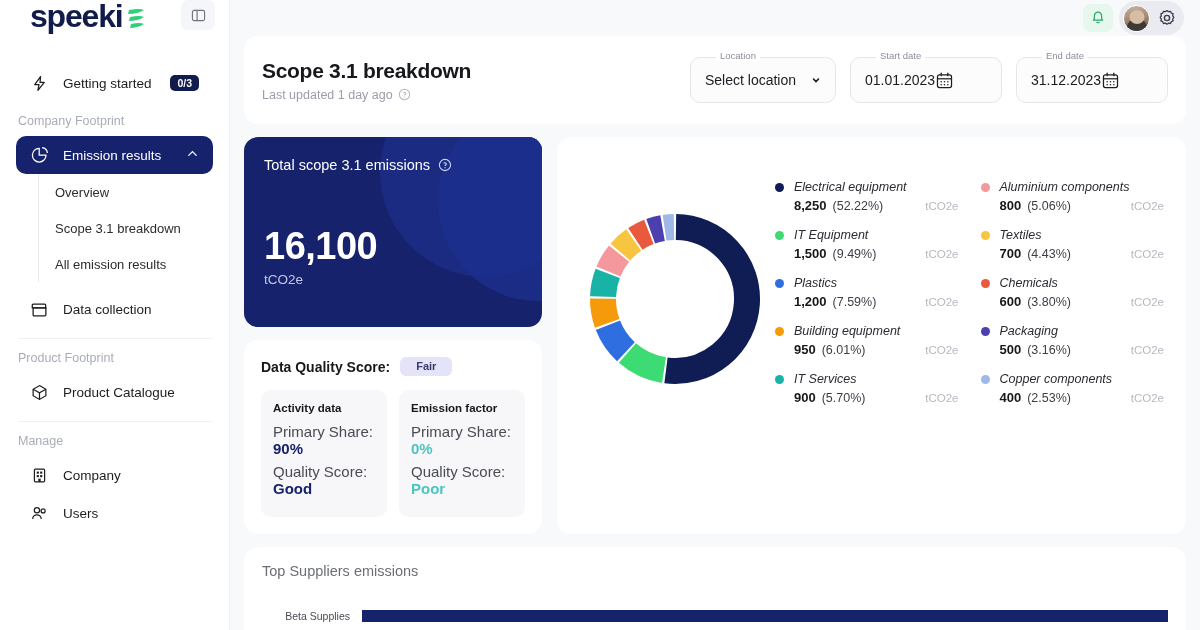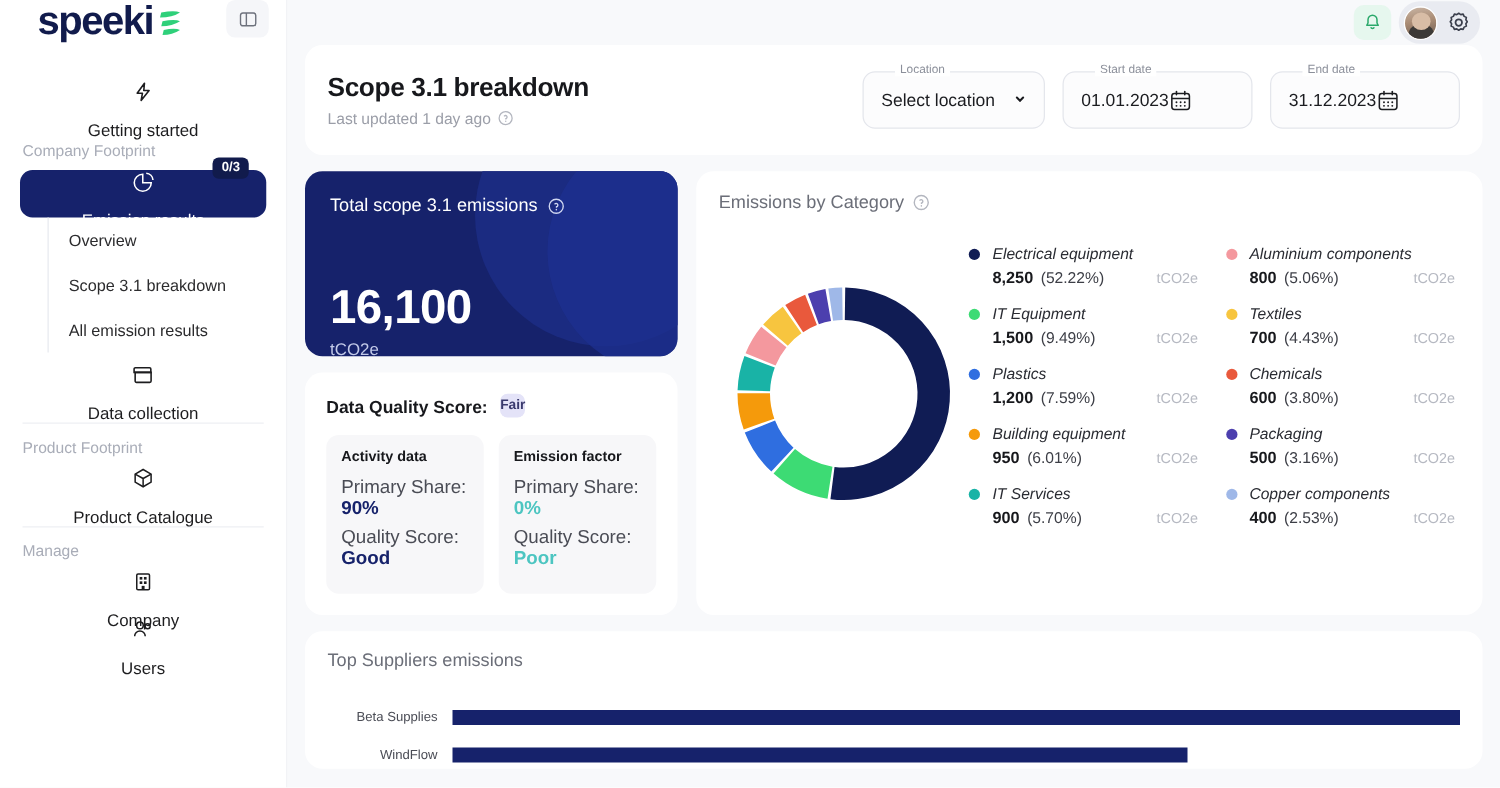--- a/index.html
+++ b/index.html
@@ -26,21 +26,21 @@
   .logo-leaf { display: inline-block; position: relative; top: 2px; }
   .panel-btn {
     position: absolute; right: 14px; top: 0px;
     width: 34px; height: 30px; border-radius: 7px; background: #f5f6f9;
     display: flex; align-items: center; justify-content: center;
   }
 
   .nav-row {
     display: flex; align-items: center; gap: 14px;
     height: 38px; padding: 0 14px; border-radius: 9px;
-    color: #1d1d1f; font-size: 13.5px; flex-direction: column;
+    color: #1d1d1f; font-size: 13.5px;
   }
   .nav-icon { width: 19px; height: 19px; display: flex; align-items: center; justify-content: center; flex: 0 0 19px; }
   .badge-03 {
     margin-left: auto; background: #111b4c; color: #fff;
     font-size: 10.5px; font-weight: 600; border-radius: 5px;
     padding: 3px 7px; line-height: 1;
   }
   .section-label {
     font-size: 12.5px; color: #a9adb8; padding: 0 2px; margin: 12px 0 8px 0;
   }
@@ -97,41 +97,41 @@
   .field-value { font-size: 14px; color: #1b1c20; white-space: nowrap; }
   .field.location { width: 146px; }
   .field.date { width: 152px; }
   .caret { margin-left: auto; }
 
   
   .row2 { display: flex; gap: 15px; margin-top: 13px; }
   .left-col { width: 298px; flex: 0 0 298px; display: flex; flex-direction: column; gap: 13px; }
 
   .total-card {
-    background: #16226b; border-radius: 14px; height: 148px;
+    background: #16226b; border-radius: 14px; height: 190px;
     padding: 20px 20px; position: relative; overflow: hidden; color: #fff;
   }
   .total-card .blob1 {
     position: absolute; right: -48px; top: -70px; width: 210px; height: 210px;
     border-radius: 50%; background: #1b2b81;
   }
   .total-card .blob2 {
     position: absolute; right: -96px; top: -36px; width: 200px; height: 200px;
     border-radius: 50%; background: #1e3090; opacity: .75;
   }
   .total-head { display: flex; align-items: center; gap: 8px; font-size: 14.5px; position: relative; z-index: 2; }
   .total-num { font-size: 38px; font-weight: 700; letter-spacing: -.5px; margin-top: 52px; position: relative; z-index: 2; }
   .total-unit { font-size: 13.5px; color: #c2c9e8; margin-top: 4px; position: relative; z-index: 2; }
 
   .dq-card { flex: 1; padding: 17px 17px; }
   .dq-head { display: flex; align-items: center; gap: 10px; }
   .dq-title { font-size: 14px; font-weight: 700; color: #17181c; }
   .dq-badge {
     background: #e4e3f8; color: #3a3a6e; font-size: 11px; font-weight: 600;
-    padding: 4px 0; border-radius: 6px; line-height: 1;
+    padding: 4px 16px; border-radius: 6px; line-height: 1;
   }
   .dq-grid { display: flex; gap: 12px; margin-top: 14px; }
   .dq-box { flex: 1; background: #f7f7f9; border-radius: 10px; padding: 12px 12px 14px; }
   .dq-box h4 { font-size: 11.5px; font-weight: 700; color: #17181c; margin-bottom: 9px; }
   .dq-line { font-size: 15px; color: #4a4c55; margin-bottom: 6px; }
   .dq-line b { color: #16226b; font-weight: 700; }
   .dq-line b.teal { color: #4cc5c1; }
 
   
   .chart-card { flex: 1; padding: 17px 18px; position: relative; }
@@ -398,28 +398,20 @@
                 <span>Quality Score:</span>
                 <b class="teal">Poor</b>
               </div>
             </div>
           </div>
         </div>
 
       </div>
 
       <section class="card chart-card">
-        <div class="chart-title">
-          <span>Emissions by Category</span>
-          <svg width="14" height="14" viewBox="0 0 14 14">
-            <circle cx="7" cy="7" r="5.6" fill="none" stroke="#b3b6bf" stroke-width="1.1"></circle>
-            <path d="M5.7 5.5 a1.35 1.35 0 1 1 1.5 1.9 v.7" fill="none" stroke="#b3b6bf" stroke-width="1.1"></path>
-            <circle cx="7.1" cy="9.7" r=".62" fill="#b3b6bf"></circle>
-          </svg>
-        </div>
 
         <div class="chart-body">
           <div class="donut-wrap">
             <svg id="donut-svg" width="182" height="182" viewBox="0 0 182 182">
                 <path d="M 92.00527698441846 19.007018271330097 A 72 72 0 1 1 81.98598109612435 162.4335177854246" stroke="#101c54" stroke-width="26" fill="none"></path>
                 <path d="M 79.99495465016265 162.15398075194403 A 72 72 0 0 1 43.427034896970675 145.0445463604419" stroke="#3ddb74" stroke-width="26" fill="none"></path>
                 <path d="M 41.93657058209464 143.69516006004935 A 72 72 0 0 1 23.927365199686562 117.17750295470871" stroke="#2f6ee0" stroke-width="26" fill="none"></path>
                 <path d="M 23.22259703101247 115.29451886289334 A 72 72 0 0 1 19.001095040798788 90.60290470172608" stroke="#f59a0b" stroke-width="26" fill="none"></path>
                 <path d="M 19.040253882410568 88.592732110447 A 72 72 0 0 1 23.70862924489785 65.39001323898464" stroke="#19b3a6" stroke-width="26" fill="none"></path>
                 <path d="M 24.449937936325654 63.52111284420178 A 72 72 0 0 1 35.08663683490952 45.63816781071665" stroke="#f4989e" stroke-width="26" fill="none"></path>

